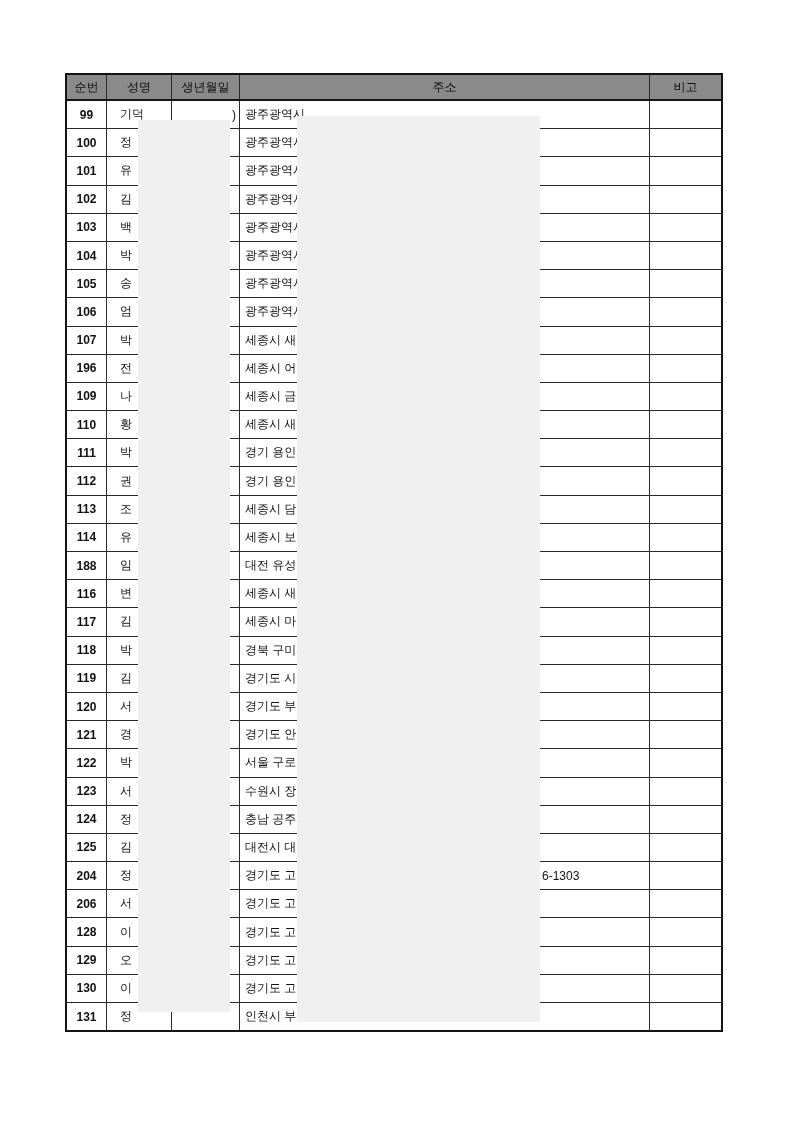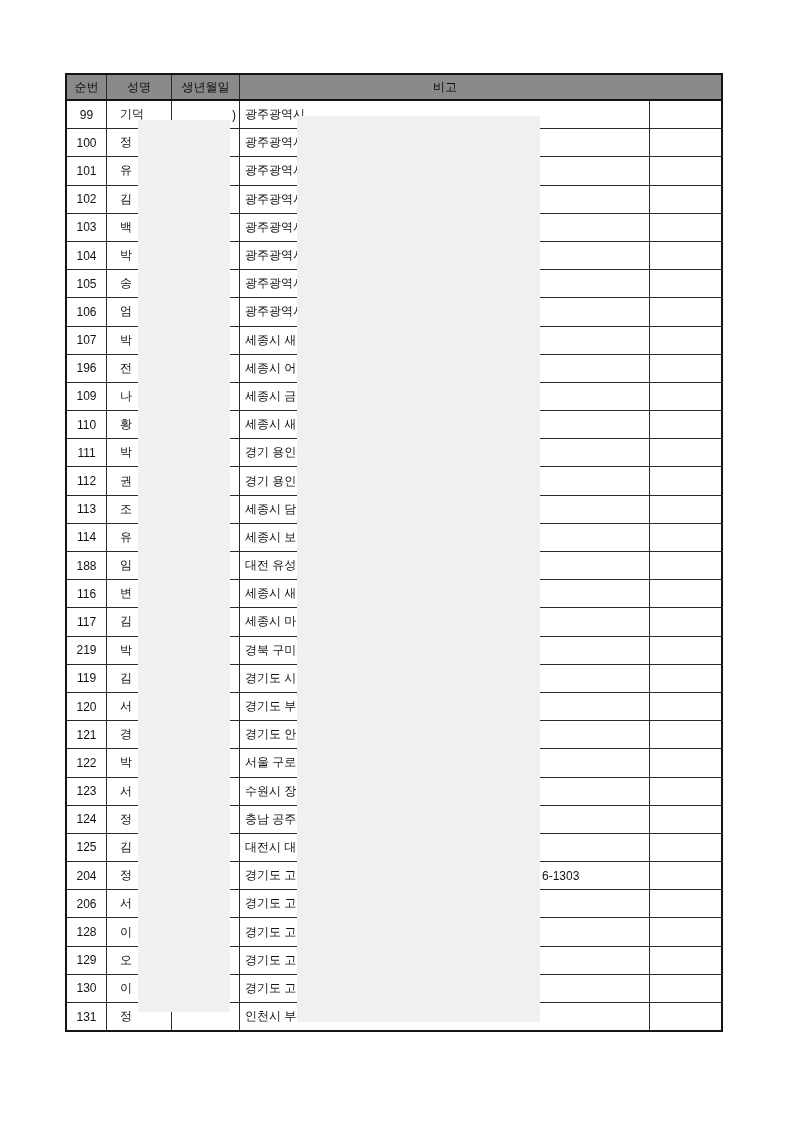--- a/index.html
+++ b/index.html
@@ -51,21 +51,21 @@
     font-size:12px;
   }
   .trow:first-child{border-top:none;}
   .tcell{
     display:flex;align-items:center;
     border-right:1px solid var(--grid-line);
     overflow:visible;
     white-space:nowrap;
   }
   .tcell:last-child{border-right:none;}
-  .c-num{justify-content:center;}
+  .c-num{justify-content:center;font-weight:bold;}
   .c-name{padding-left:13px;}
   .c-birth{justify-content:flex-end;padding-right:3px;}
   .c-addr{padding-left:5px;position:relative;text-align:right;}
   .addr-tail{
     position:absolute;left:302px;top:50%;
     transform:translateY(-50%);
     white-space:nowrap;
   }
   .redaction{
     position:absolute;
@@ -78,20 +78,21 @@
 </head>
 <body>
 
 <div class="page">
 
   <div class="roster">
     <div class="hrow">
       <div class="hcell">순번</div>
       <div class="hcell">성명</div>
       <div class="hcell">생년월일</div>
+      <div class="hcell">주소</div>
       <div class="hcell">비고</div>
     </div>
     <div class="tbody">
         <div class="trow">
     <div class="tcell c-num">99</div>
     <div class="tcell c-name">기덕</div>
     <div class="tcell c-birth">)</div>
     <div class="tcell c-addr">
       <span class="addr-main">광주광역시</span>
       <span class="addr-tail"></span>
@@ -272,21 +273,21 @@
     <div class="tcell c-num">117</div>
     <div class="tcell c-name">김</div>
     <div class="tcell c-birth"></div>
     <div class="tcell c-addr">
       <span class="addr-main">세종시 마</span>
       <span class="addr-tail"></span>
     </div>
     <div class="tcell c-remark"></div>
   </div>
         <div class="trow">
-    <div class="tcell c-num">219</div>
+    <div class="tcell c-num">118</div>
     <div class="tcell c-name">박</div>
     <div class="tcell c-birth"></div>
     <div class="tcell c-addr">
       <span class="addr-main">경북 구미시</span>
       <span class="addr-tail"></span>
     </div>
     <div class="tcell c-remark"></div>
   </div>
         <div class="trow">
     <div class="tcell c-num">119</div>

